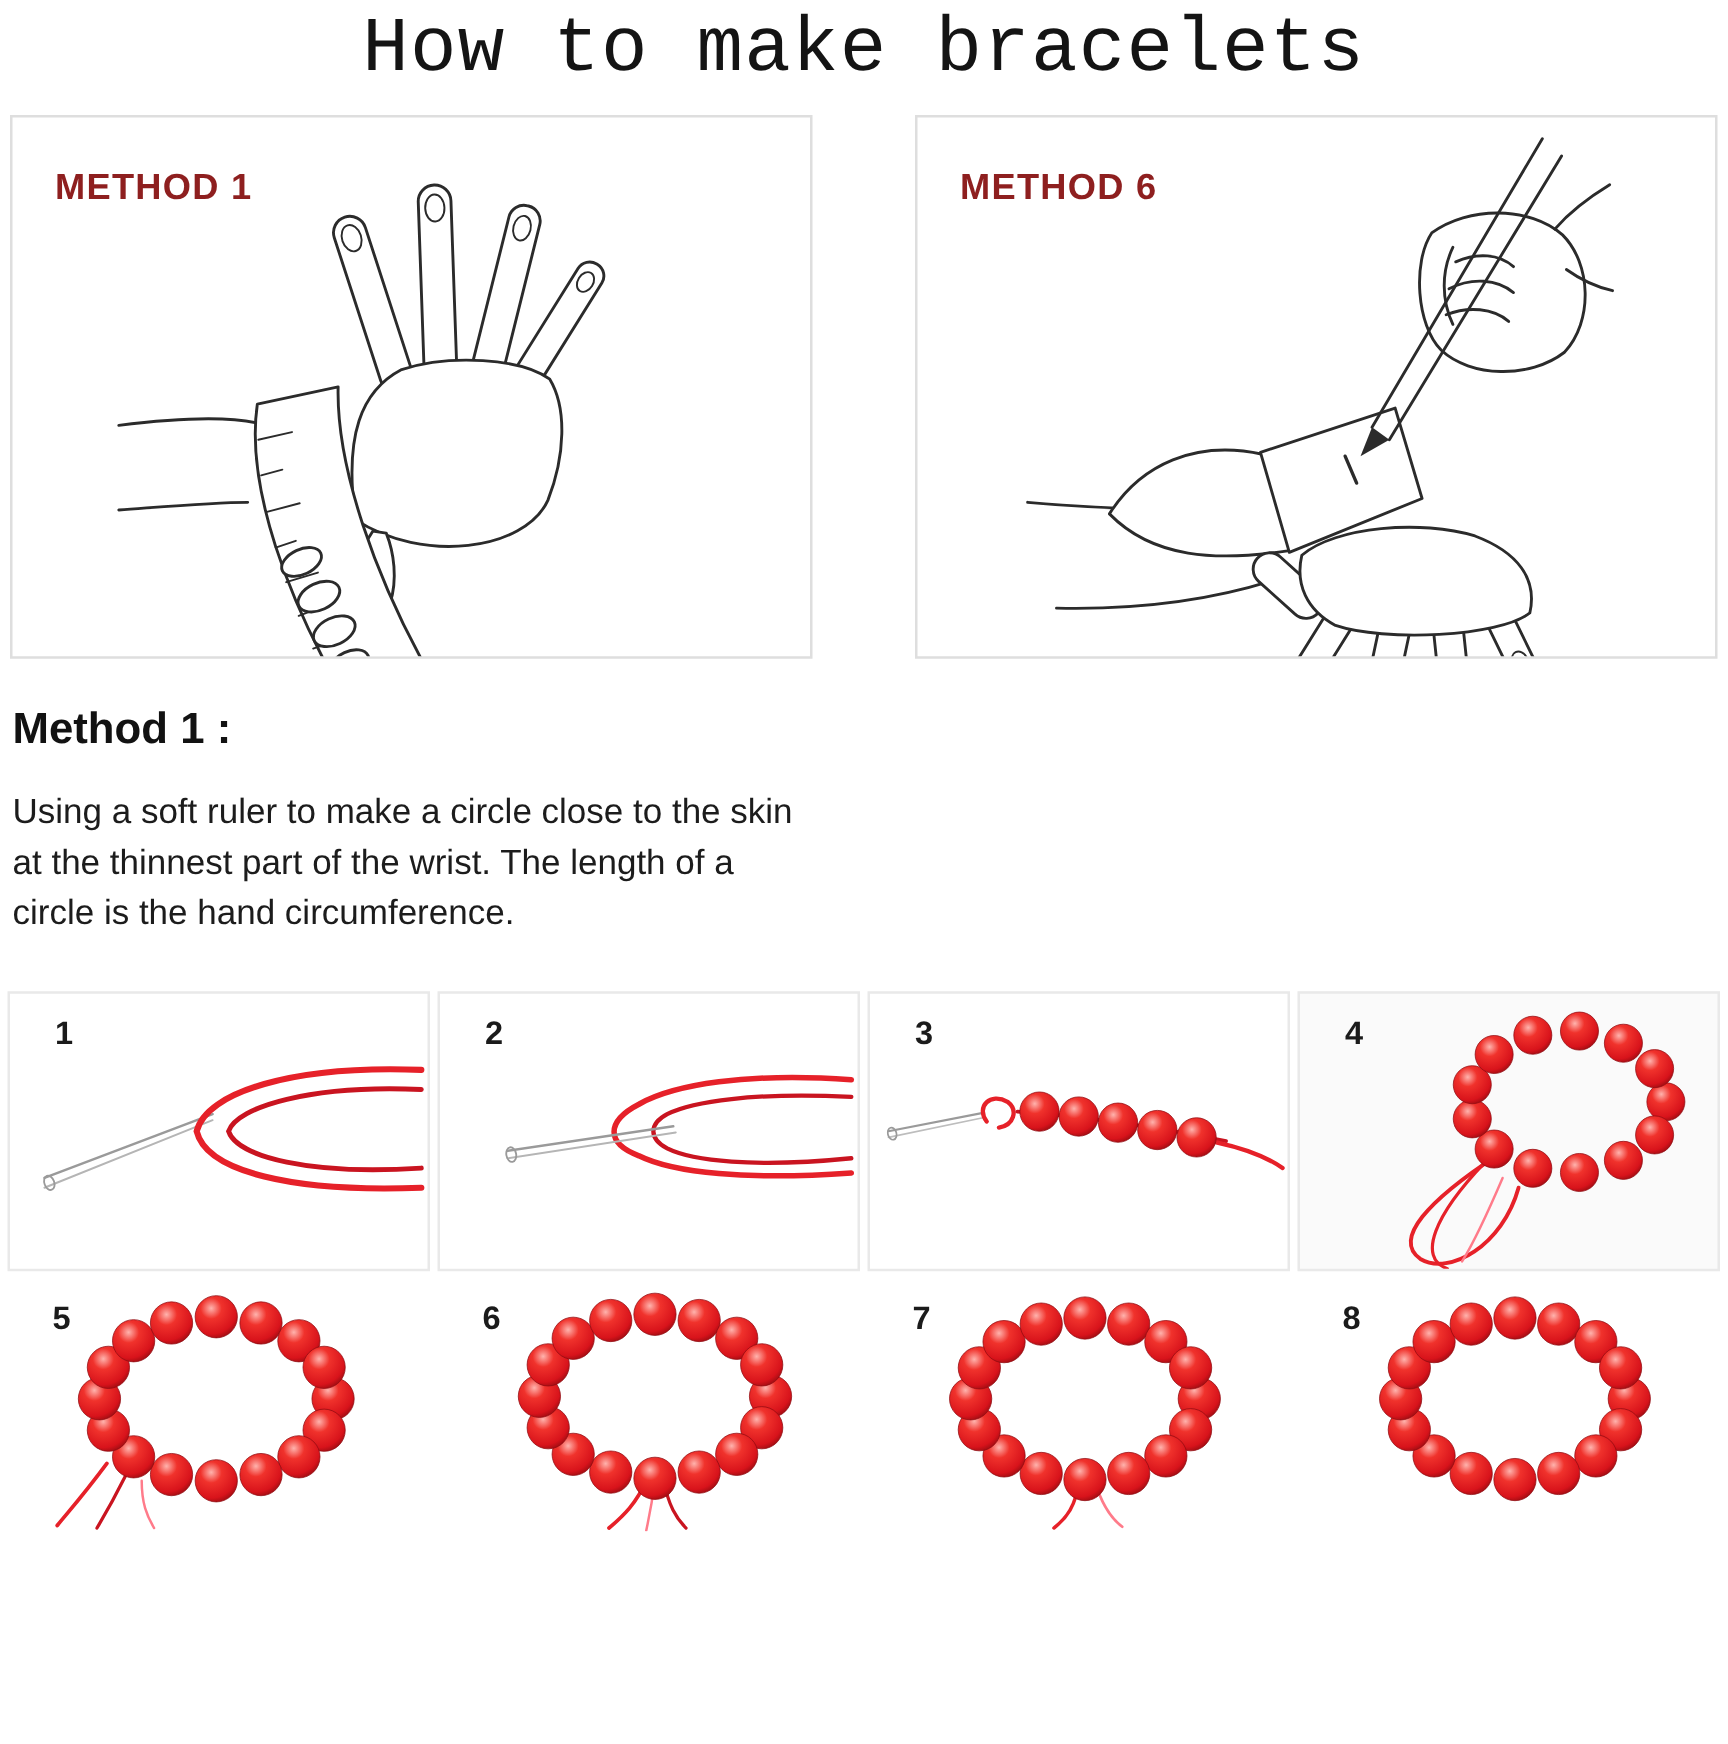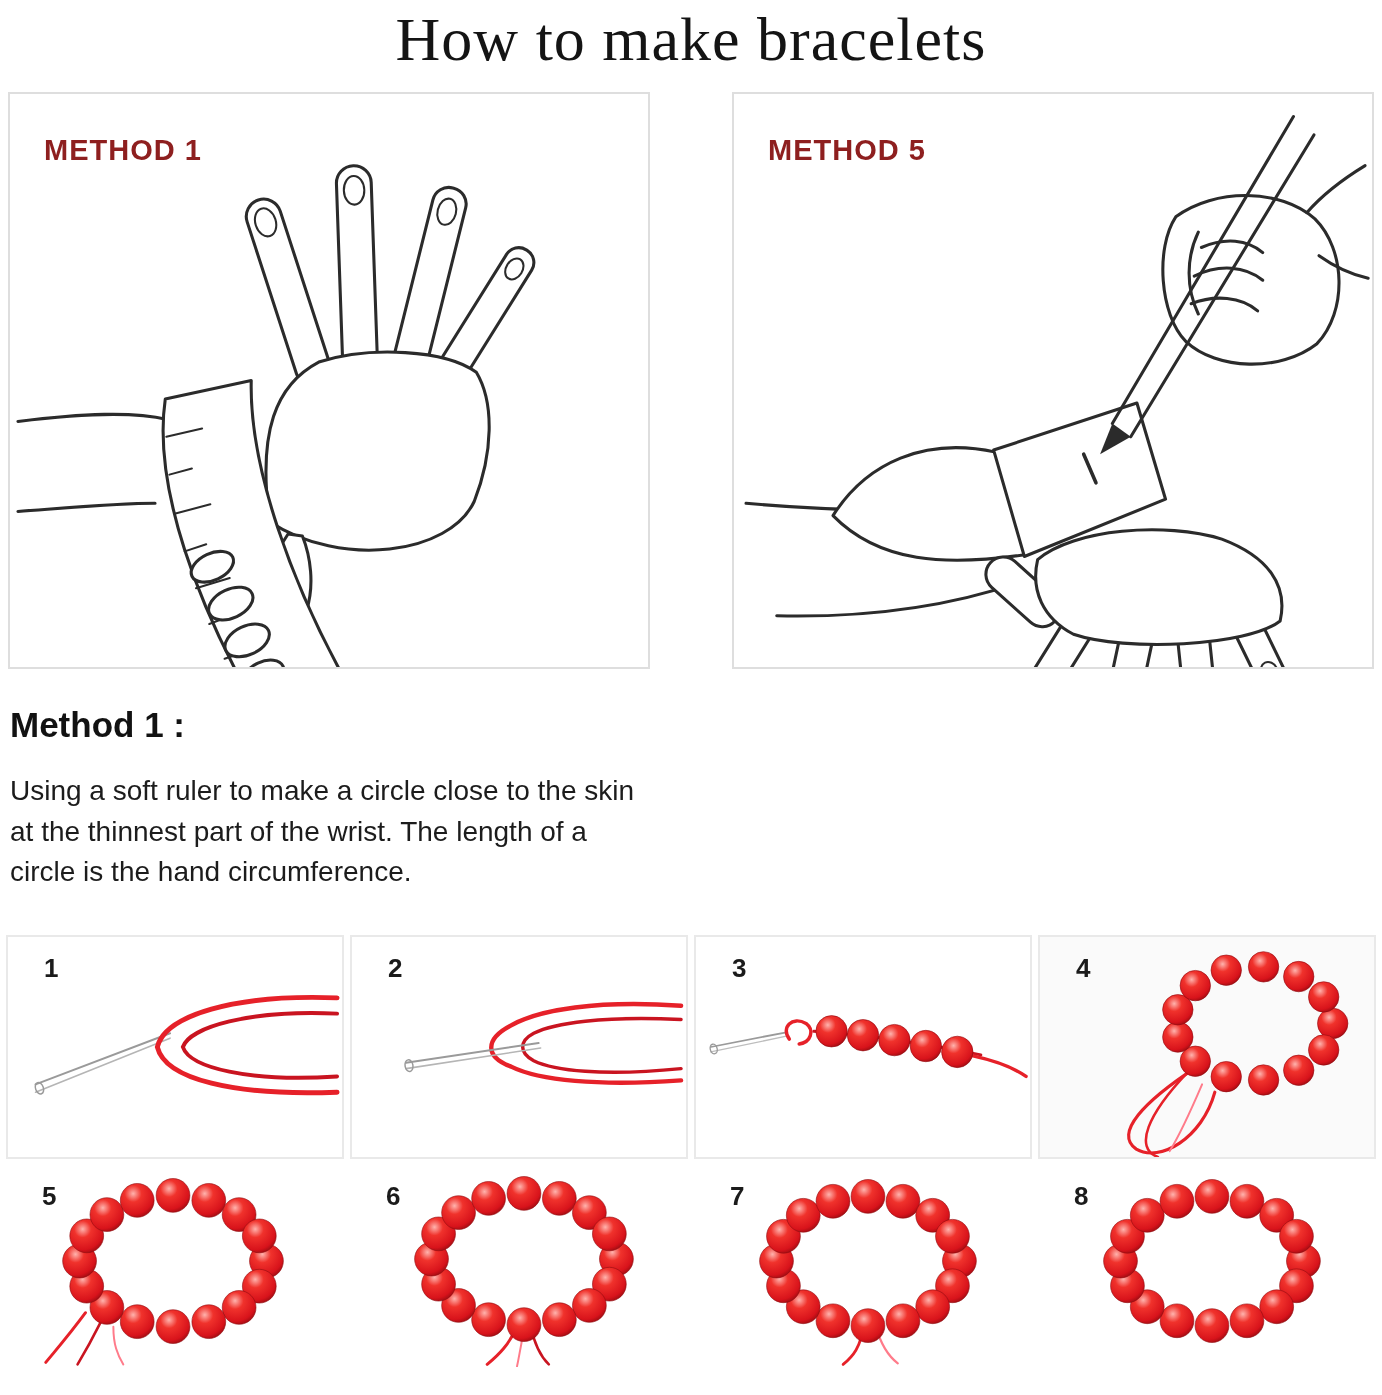--- a/index.html
+++ b/index.html
@@ -1,19 +1,19 @@
 <!DOCTYPE html>
 <html><head>
 <meta charset="utf-8">
 <style>
   html,body{margin:0;padding:0;background:#fff;}
   body{width:1382px;height:1395px;overflow:hidden;font-family:"Liberation Sans",sans-serif;color:#1d1d1d;position:relative;}
-  .page-title{text-align:center;font-family:Liberation Serif, serif;font-size:62px;font-weight:400;color:#141414;padding-top:4px;height:88px;letter-spacing:1px;}
+  .page-title{text-align:center;font-family:Liberation Mono, monospace;font-size:62px;font-weight:400;color:#141414;padding-top:4px;height:88px;letter-spacing:1px;}
   .methods-row{display:flex;gap:82px;padding:0 8px;box-sizing:border-box;}
-  .method-box{flex:1;height:577px;border:2px solid #dedede;background:#fff;position:relative;box-sizing:border-box;}
+  .method-box{flex:1;height:435px;border:2px solid #dedede;background:#fff;position:relative;box-sizing:border-box;}
   .method-label{position:absolute;top:40px;left:34px;font-size:29px;font-weight:bold;color:#8e1f1f;letter-spacing:1px;z-index:2;}
   .illus{position:absolute;left:0;top:0;width:100%;height:100%;}
   .desc-row{display:flex;gap:82px;padding:20px 8px 0;box-sizing:border-box;}
   .desc-col{flex:1;}
   .desc-heading{font-size:35px;font-weight:bold;color:#121212;margin:16px 0 26px 2px;}
   .desc-body{font-size:28px;line-height:1.45;color:#1c1c1c;max-width:645px;margin-left:2px;}
   .steps-grid{display:grid;grid-template-columns:repeat(4,1fr);gap:6px;padding:0 6px;margin-top:42px;}
   .step-cell{position:relative;background:#fff;height:224px;}
   .step-cell.bordered{border:2px solid #e9e9e9;box-sizing:border-box;}
   .step-cell.shaded{background:#fafafa;}
@@ -89,21 +89,21 @@
           <ellipse cx="196" cy="462" rx="22" ry="13" transform="rotate(-25 196 462)"></ellipse>
           <ellipse cx="214" cy="498" rx="23" ry="14" transform="rotate(-25 214 498)"></ellipse>
           <ellipse cx="230" cy="534" rx="23" ry="14" transform="rotate(-25 230 534)"></ellipse>
           <ellipse cx="246" cy="568" rx="21" ry="13" transform="rotate(-25 246 568)"></ellipse>
         </g>
       </g>
     </svg>
   </div>
 
   <div class="method-box">
-    <div class="method-label">METHOD 5</div>
+    <div class="method-label">METHOD 6</div>
     <svg class="illus" viewBox="0 0 620 560" preserveAspectRatio="xMidYMid meet">
       <g class="line-art">
 
         <path d="M10,400 C100,408 180,410 250,400"></path>
         <path d="M40,510 C130,512 210,500 275,478"></path>
 
         <path fill="#fff" d="M254,350 C185,335 128,360 95,412 C140,458 205,462 284,450 Z"></path>
 
         <path fill="#fff" d="M252,348 L392,302 L420,396 L282,452 Z"></path>
 

